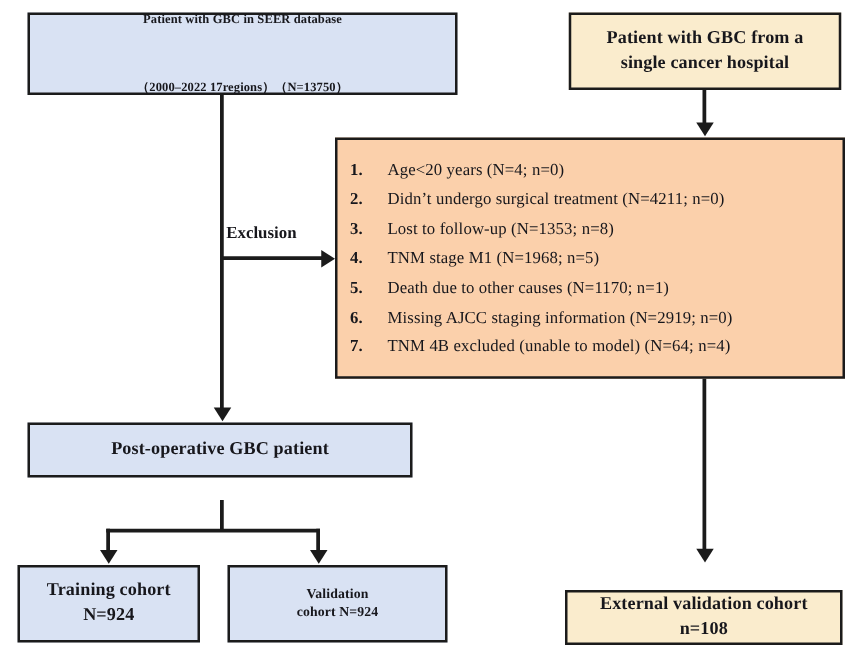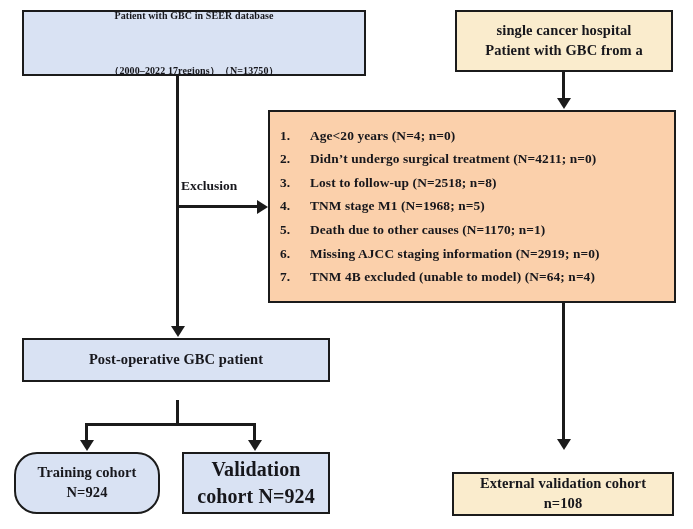--- a/index.html
+++ b/index.html
@@ -56,25 +56,24 @@
     padding: 6px 6px 6px 10px;
     font-size: 13.4px;
   }
   #box-postop {
     left: 22px; top: 338px; width: 308px; height: 44px;
     font-size: 14.5px;
   }
   #box-training {
     left: 14px; top: 452px; width: 146px; height: 62px;
     font-size: 14.5px;
-    border-radius: 23px;
   }
   #box-validation {
-    left: 182px; top: 452px; width: 148px; height: 62px;
-    font-size: 20px;
+    left: 182px; top: 452px; width: 176px; height: 62px;
+    font-size: 11px;
   }
   #box-external {
     left: 452px; top: 472px; width: 222px; height: 44px;
     font-size: 14.5px;
   }
 
   
   ol.excl-list {
     margin: 0;
     padding: 0;
@@ -87,21 +86,21 @@
     margin: 0 0 5.5px 0;
     white-space: nowrap;
   }
   ol.excl-list li:last-child { margin-bottom: 0; }
   .excl-num {
     width: 30px;
     flex: 0 0 30px;
     text-align: left;
     font-weight: bold;
   }
-  .excl-text { font-weight: bold; }
+  .excl-text { font-weight: normal; }
 
   
   .vline, .hline {
     position: absolute;
     background: #1b1b1b;
   }
   .vline { width: 3px; }
   .hline { height: 3px; }
 
   .arrow-down {
@@ -132,37 +131,37 @@
 <body>
 
 <div id="flowchart">
 
   <div class="box fill-blue" id="box-seer">
     <span class="line">Patient with GBC in SEER database</span>
     <span class="line">（2000–2022 17regions）（N=13750）</span>
   </div>
 
   <div class="box fill-cream" id="box-hospital">
+    <span class="line">Patient with GBC from a</span>
     <span class="line">single cancer hospital</span>
-    <span class="line">Patient with GBC from a</span>
   </div>
 
   <div class="box fill-peach" id="box-exclusion-list">
     <ol class="excl-list">
       <li>
         <span class="excl-num">1.</span>
         <span class="excl-text">Age&lt;20 years (N=4; n=0)</span>
       </li>
       <li>
         <span class="excl-num">2.</span>
         <span class="excl-text">Didn’t undergo surgical treatment (N=4211; n=0)</span>
       </li>
       <li>
         <span class="excl-num">3.</span>
-        <span class="excl-text">Lost to follow-up (N=2518; n=8)</span>
+        <span class="excl-text">Lost to follow-up (N=1353; n=8)</span>
       </li>
       <li>
         <span class="excl-num">4.</span>
         <span class="excl-text">TNM stage M1 (N=1968; n=5)</span>
       </li>
       <li>
         <span class="excl-num">5.</span>
         <span class="excl-text">Death due to other causes (N=1170; n=1)</span>
       </li>
       <li>

